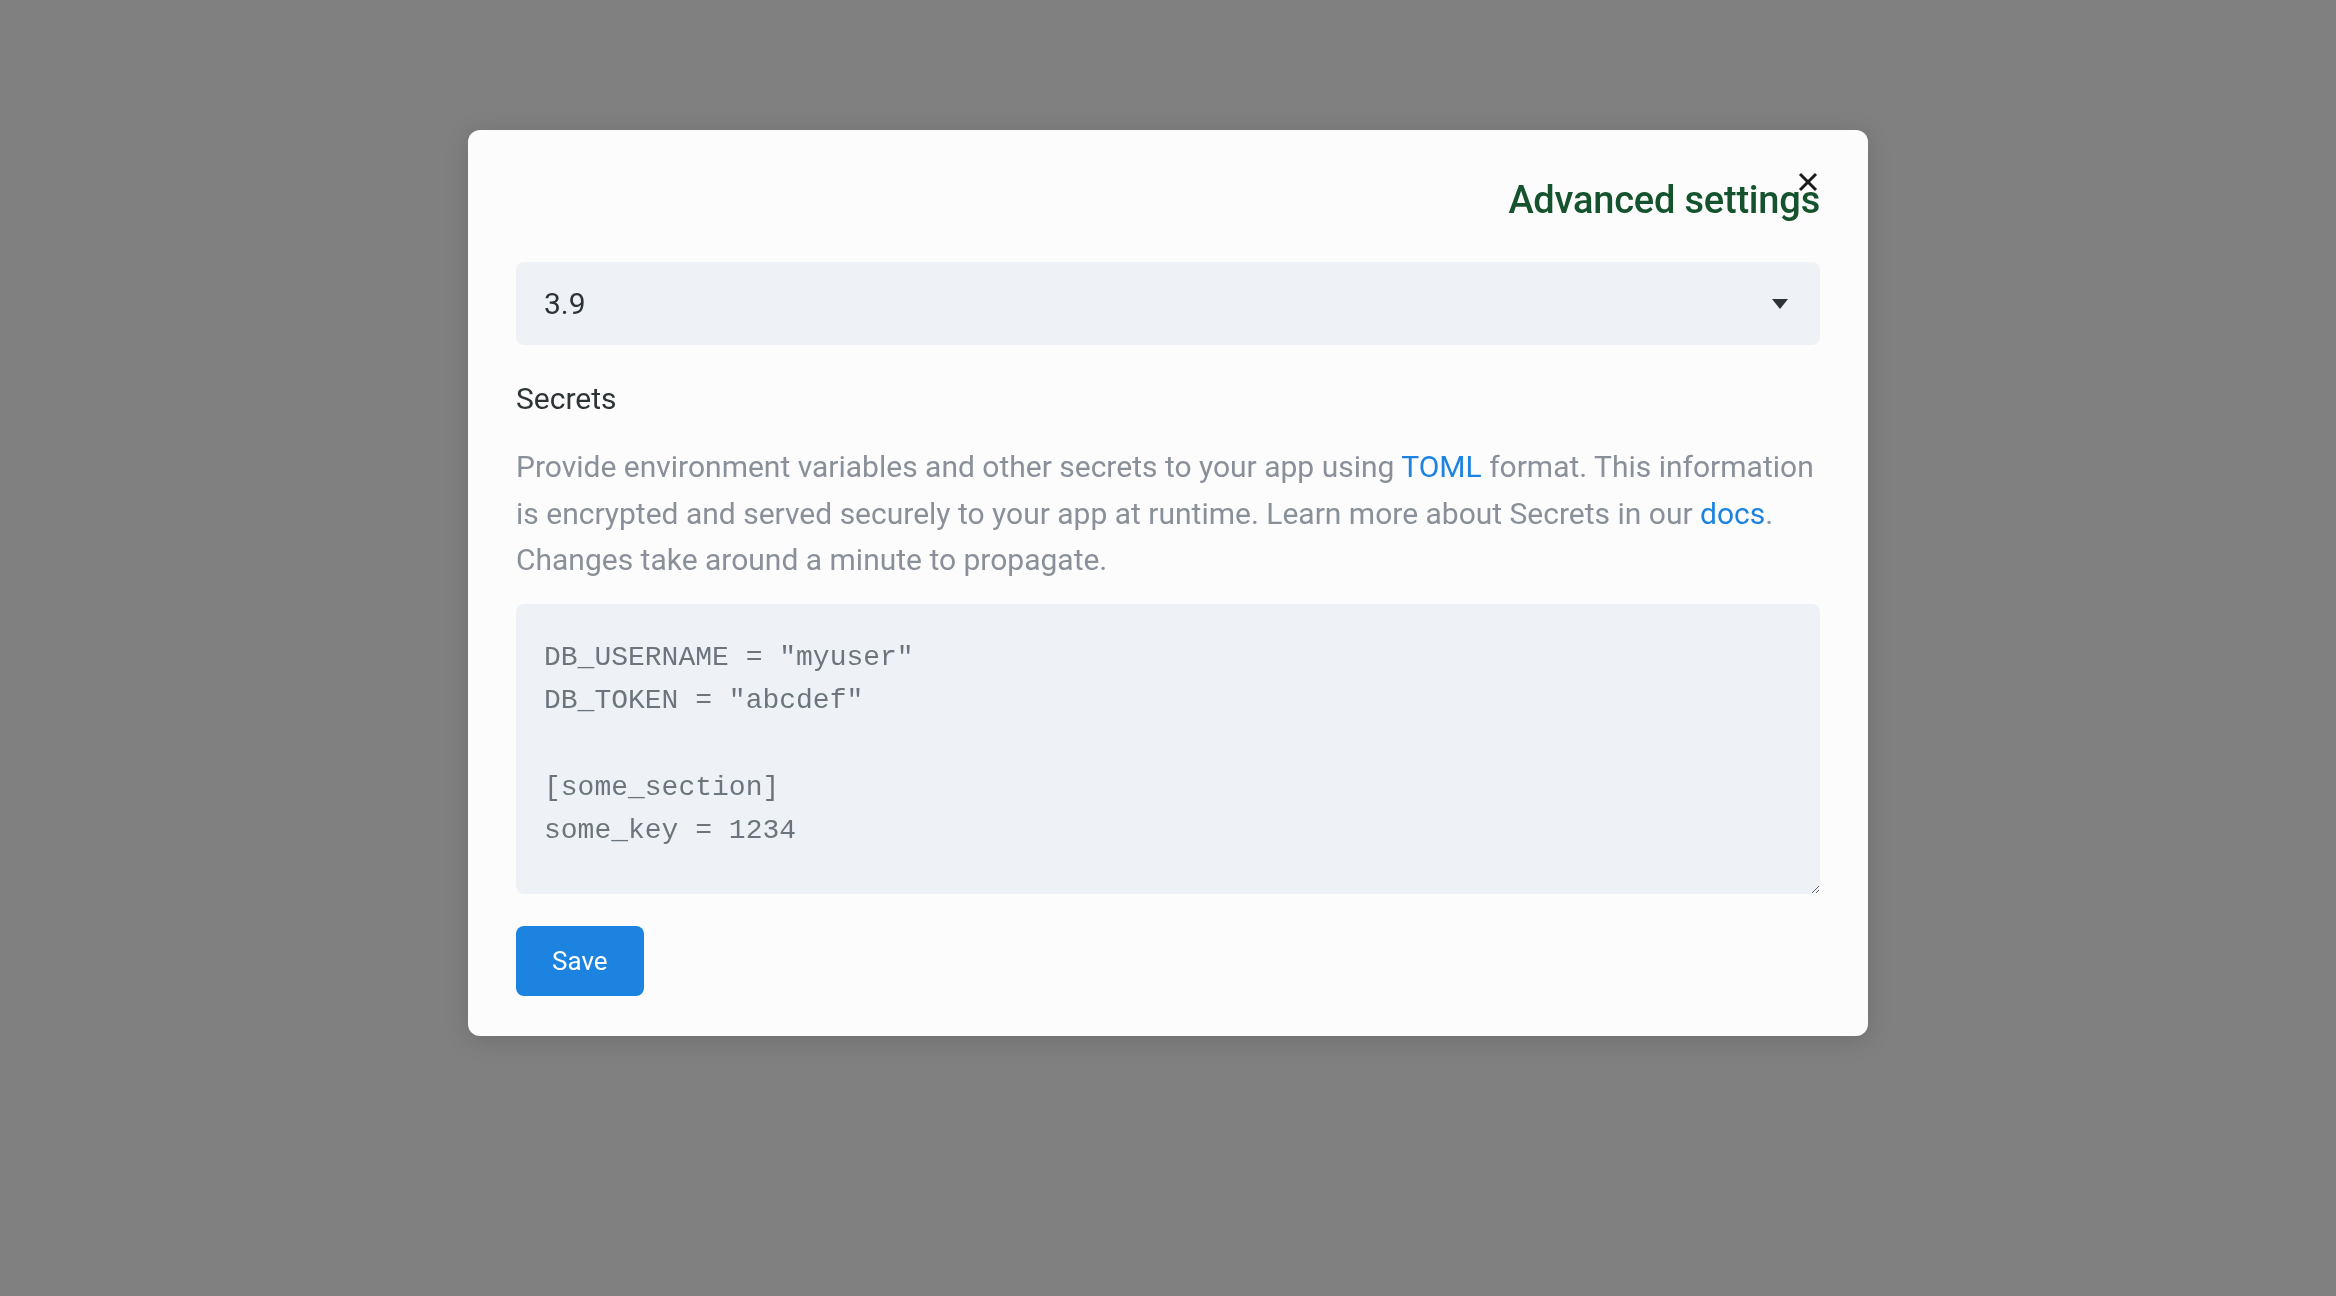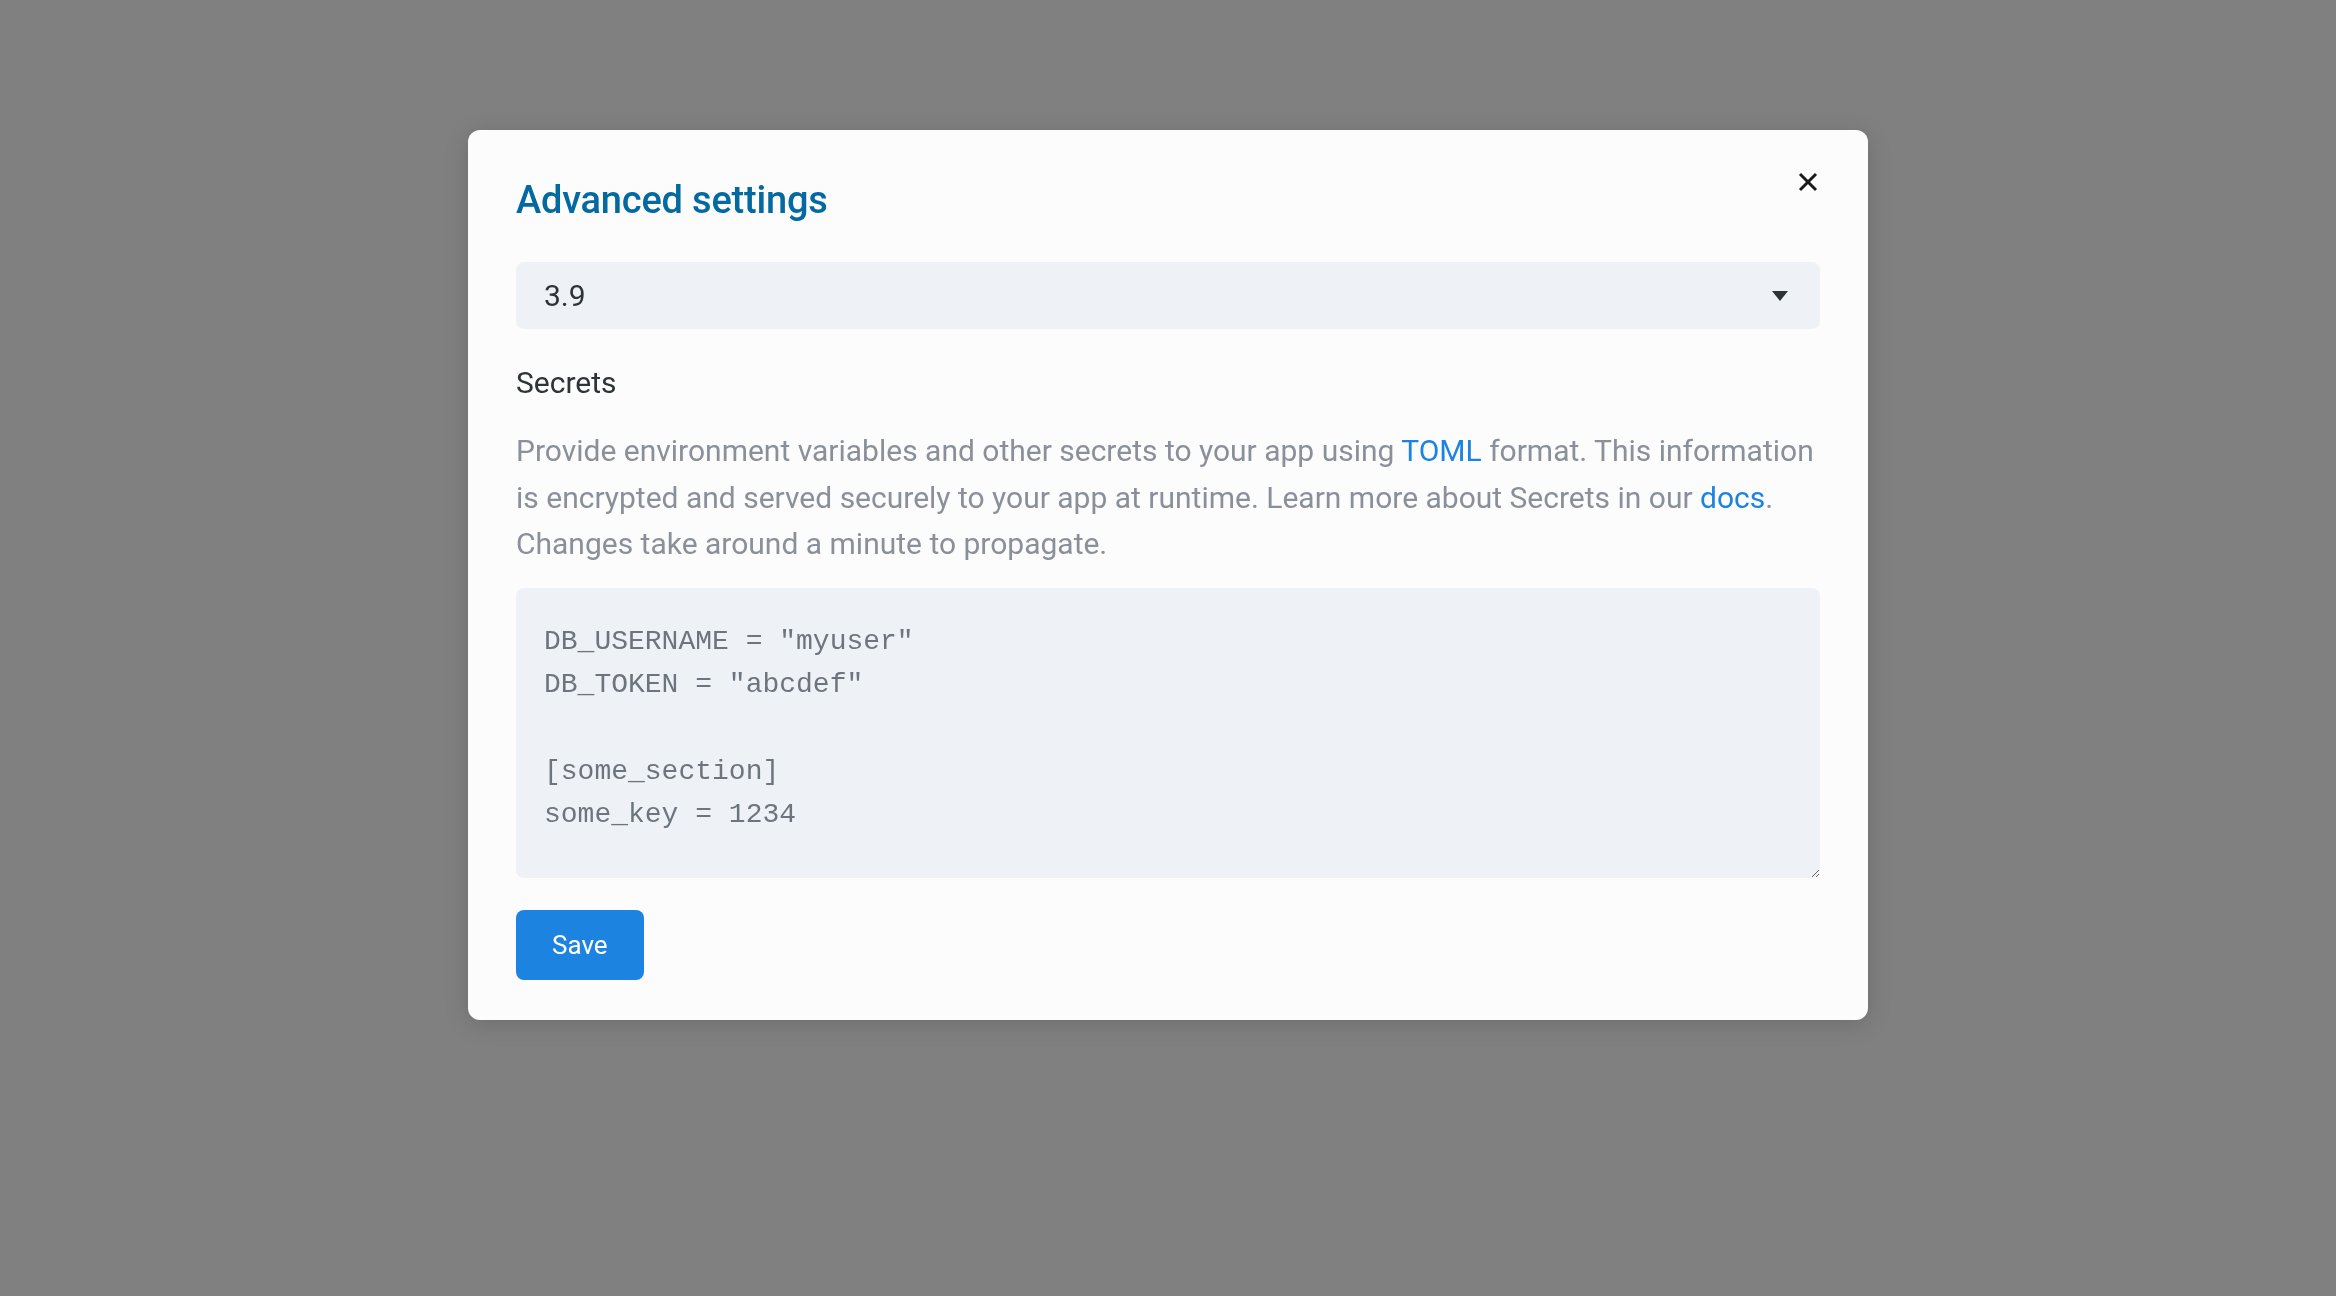--- a/index.html
+++ b/index.html
@@ -37,42 +37,43 @@
   }
   .close-btn svg {
     width: 24px;
     height: 24px;
     stroke: #1a1a1a;
     stroke-width: 3;
   }
   .modal-title {
     font-size: 38px;
     font-weight: 500;
-    color: #0369a1;
+    color: #14532d;
     margin-bottom: 40px;
     letter-spacing: -0.2px;
+    text-align: right;
   }
   .field-label {
     font-size: 30px;
     font-weight: 400;
     color: #2d3436;
     margin-bottom: 16px;
     display: block;
   }
   .select-wrap {
     position: relative;
     width: 100%;
     margin-bottom: 36px;
   }
   .select {
     width: 100%;
     background: #eef2f6;
     border: none;
     border-radius: 8px;
-    padding: 16px 28px;
+    padding: 24px 28px;
     font-size: 30px;
     color: #2d3436;
     appearance: none;
     cursor: pointer;
     font-family: inherit;
   }
   .select-caret {
     position: absolute;
     right: 32px;
     top: 50%;

